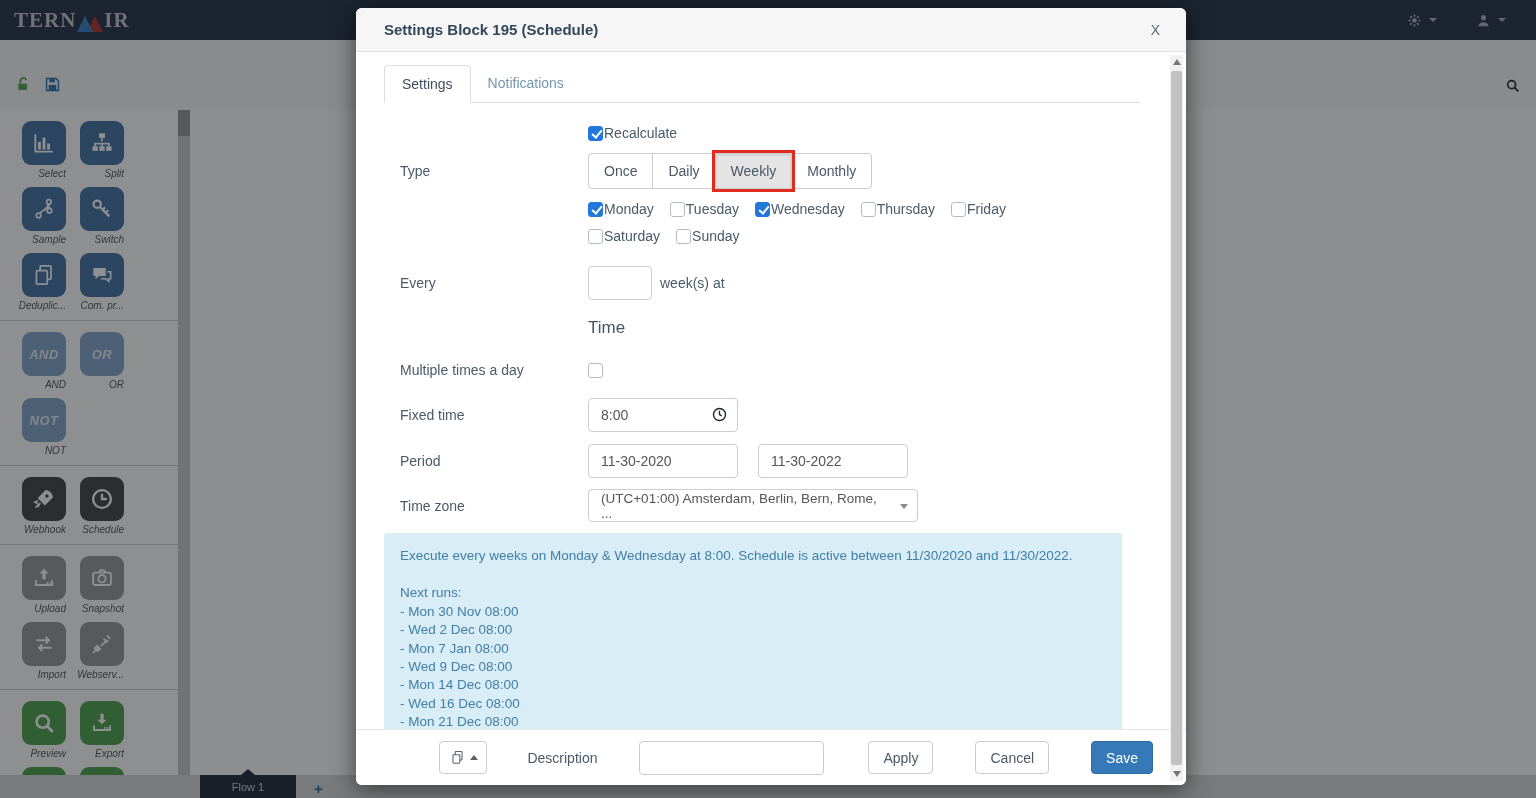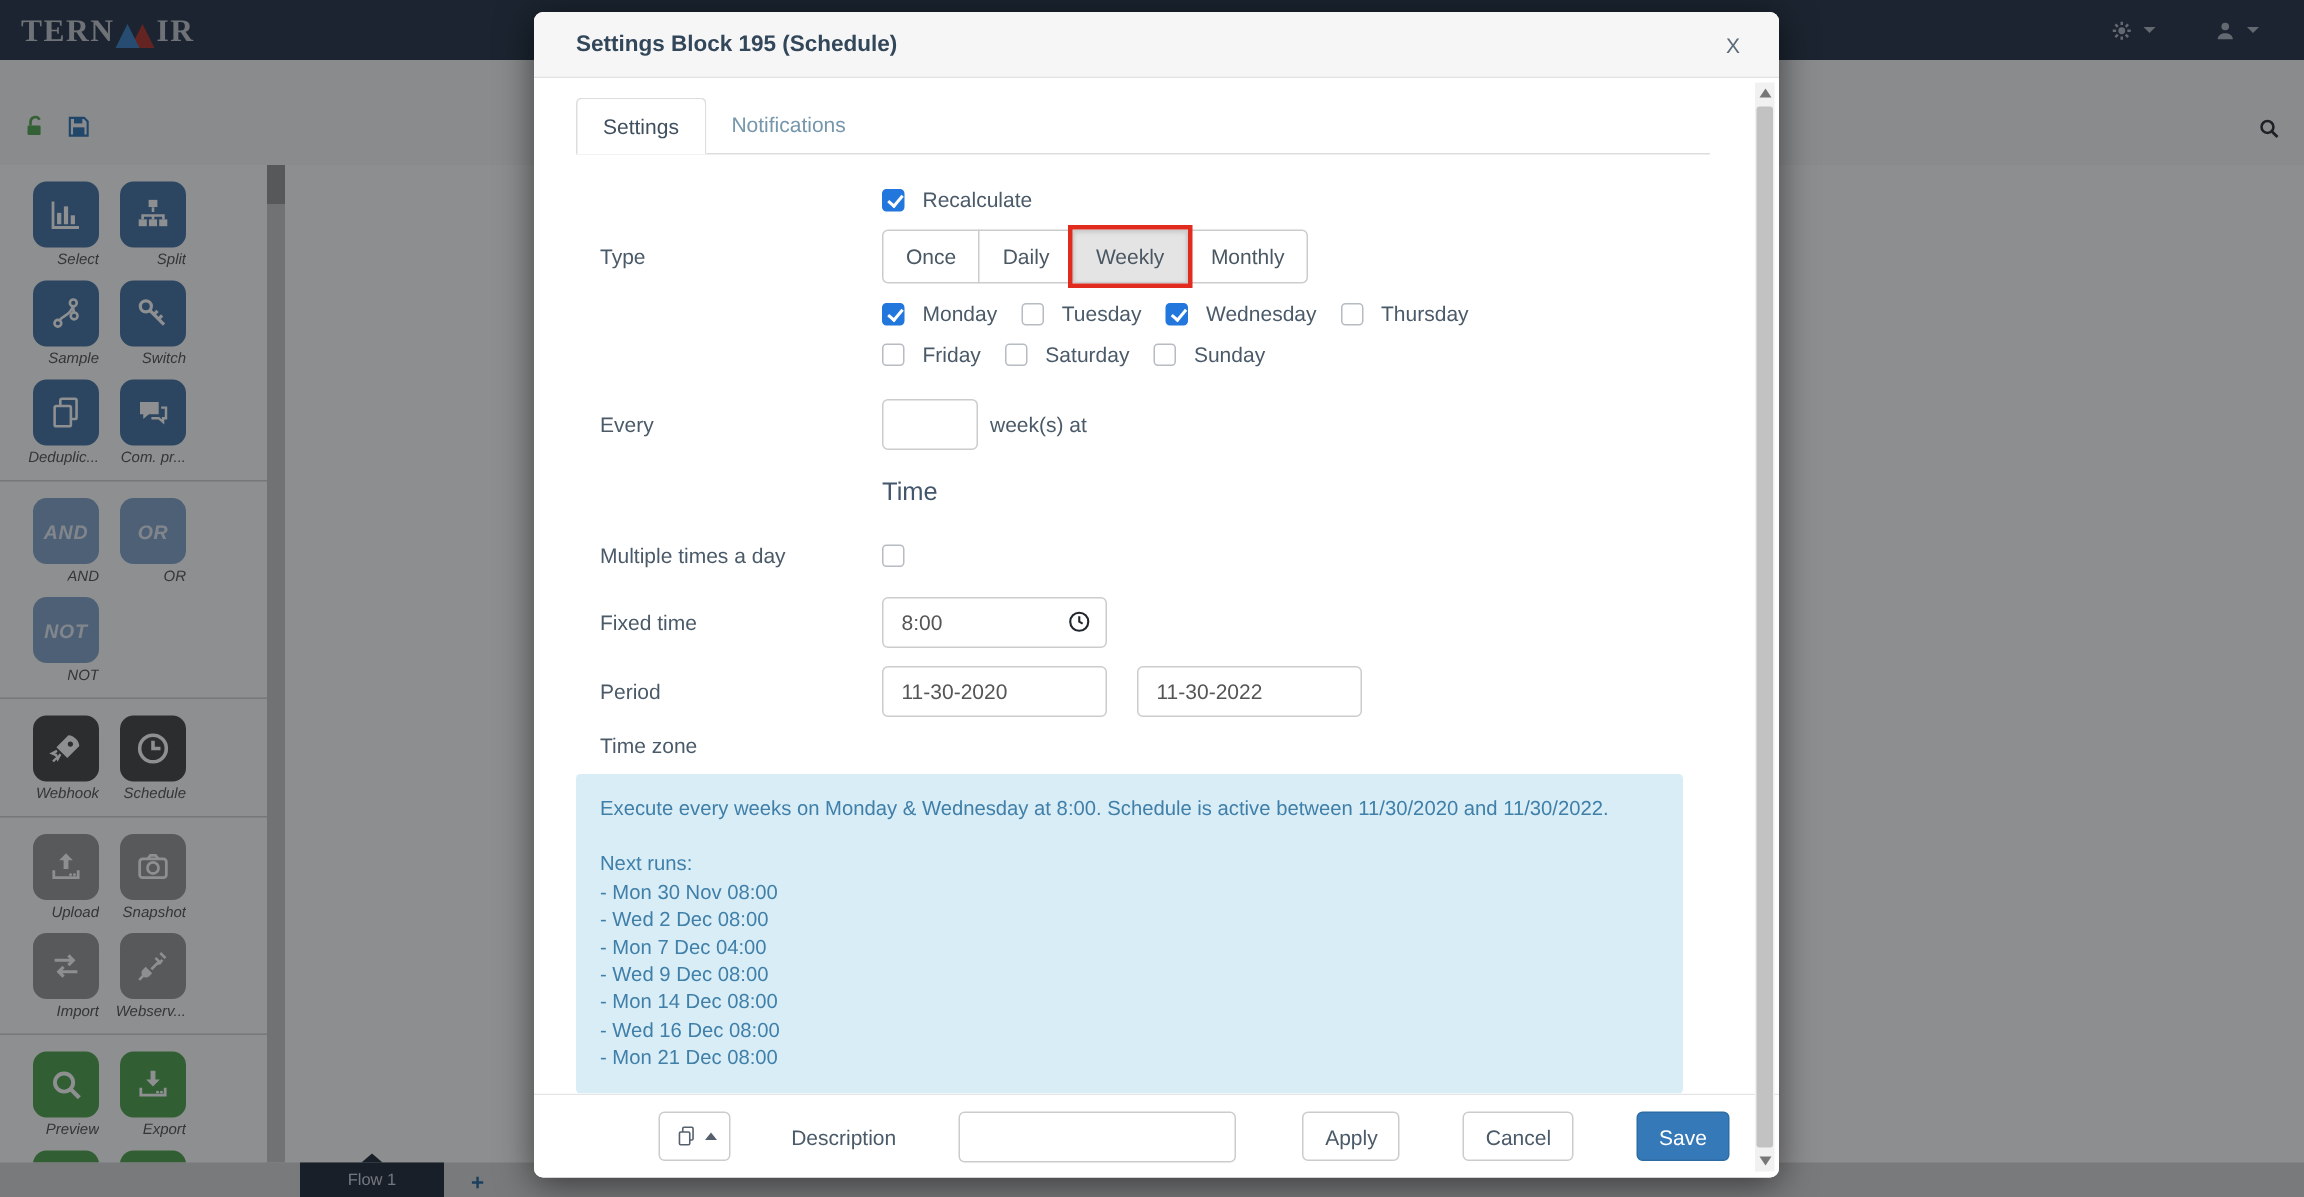--- a/index.html
+++ b/index.html
@@ -66,21 +66,21 @@
   .tab.inactive { color:#7596ab; }
 
   .frow { display:flex; align-items:center; }
   .frow-top { align-items:flex-start; }
   .flabel { width:204px; padding-left:16px; flex:none; font-size:14px; color:#4a5a68; }
 
   .mb12{margin-bottom:12px} .mb11{margin-bottom:11px} .mb18{margin-bottom:18px}
   .mb20{margin-bottom:20px} .mb22{margin-bottom:22px} .mb24{margin-bottom:24px}
 
   
-  .cbitem { display:inline-flex; align-items:center; gap:12px; font-size:14px; color:#4a5a68; cursor:pointer; }
+  .cbitem { display:inline-flex; align-items:center; gap:1px; font-size:14px; color:#4a5a68; cursor:pointer; }
   .cb { width:15px; height:15px; border-radius:3px; border:1px solid #b6bcc2; background:#fff; position:relative; flex:none; }
   .cb.checked { background:#2277dd; border-color:#2277dd; }
   .cb.checked::after { content:""; position:absolute; left:4.5px; top:1.5px; width:4px; height:8px; border-right:2px solid #fff; border-bottom:2px solid #fff; transform:rotate(40deg); }
 
   
   .btn-group { display:inline-flex; }
   .tbtn { height:36px; padding:0 15px; background:#fff; border:1px solid #ccc; font-size:14px; color:#4a5864; margin-left:-1px; cursor:pointer; font-family:inherit; }
   .tbtn:first-child { border-radius:4px 0 0 4px; margin-left:0; }
   .tbtn:last-child { border-radius:0 4px 4px 0; }
   .tbtn.active { background:#e4e4e4; box-shadow:inset 0 1px 3px rgba(0,0,0,.12); }
@@ -491,29 +491,33 @@
 
       <div class="frow mb11">
         <div class="flabel">Period</div>
         <input class="tinput w150" value="11-30-2020" style="">
         <span class="gap20"></span>
         <input class="tinput w150" value="11-30-2022" style="">
       </div>
 
       <div class="frow mb11">
         <div class="flabel">Time zone</div>
+        <div class="select">
+          <span>(UTC+01:00) Amsterdam, Berlin, Bern, Rome, ...</span>
+          <span class="sel-caret"></span>
+        </div>
       </div>
 
       <div class="infobox">
         <div class="line1">Execute every weeks on Monday &amp; Wednesday at 8:00. Schedule is active between 11/30/2020 and 11/30/2022.</div>
         <div>Next runs:</div>
         <div id="next-runs">
             <div>- Mon 30 Nov 08:00</div>
             <div>- Wed 2 Dec 08:00</div>
-            <div>- Mon 7 Dec 04:00</div>
+            <div>- Mon 7 Jan 08:00</div>
             <div>- Wed 9 Dec 08:00</div>
             <div>- Mon 14 Dec 08:00</div>
             <div>- Wed 16 Dec 08:00</div>
             <div>- Mon 21 Dec 08:00</div>
           </div>
       </div>
     </div>
 
     <div class="modal-footer">
       <div class="copy-btn">

